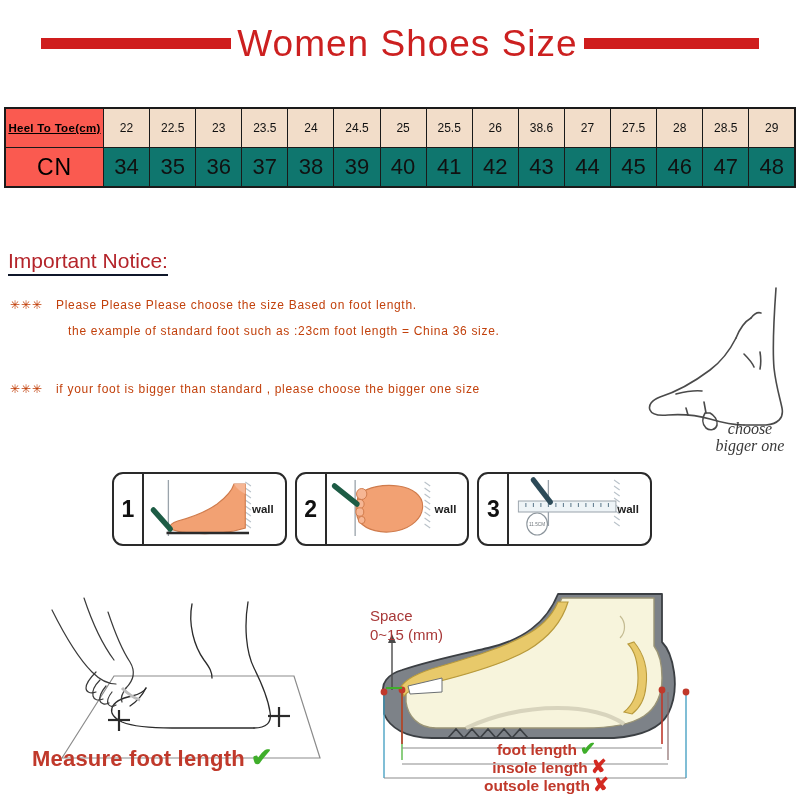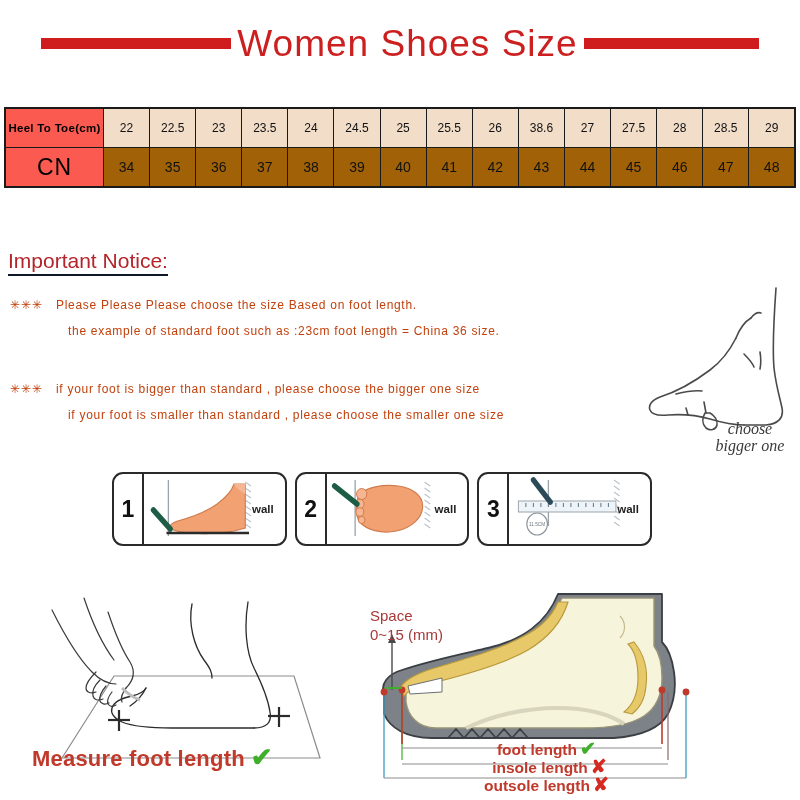--- a/index.html
+++ b/index.html
@@ -63,34 +63,35 @@
   }
   td.rowhead {
     background: #fa5a50;
     width: 97px;
     color: #000;
   }
   td.rowhead.cm-head {
     font-size: 11.5px;
     font-weight: bold;
     letter-spacing: 0.3px;
+    text-decoration: underline;
   }
   td.rowhead.cn-head {
     font-size: 23px;
     font-weight: normal;
     letter-spacing: 1px;
   }
   td.cm-cell {
     background: #f2ddc9;
     font-size: 12px;
     color: #111;
   }
   td.cn-cell {
-    background: #a16207;
-    font-size: 14px;
+    background: #0f766e;
+    font-size: 22px;
     color: #111;
   }
 
   
   .notice-title {
     position: absolute;
     top: 249px; left: 8px;
     color: #b4242a;
     font-size: 21px;
     font-family: "Liberation Sans", sans-serif;
@@ -311,23 +312,20 @@
   </span>
   <span class="nb-line sub">
     <span class="indent"></span><span>the  example  of  standard  foot  such  as  :23cm  foot  length  =  China  36  size.</span>
   </span>
 </div>
 
 <div class="notice-block second">
   <span class="nb-line">
     <span class="stars">✳✳✳</span><span>if  your  foot  is  bigger  than  standard  ,  please  choose  the  bigger  one  size</span>
   </span>
-  <span class="nb-line sub">
-    <span class="indent"></span><span>if  your  foot  is  smaller  than  standard  ,  please  choose  the  smaller  one  size</span>
-  </span>
 </div>
 
 <div class="foot-profile">
   <svg viewBox="0 0 150 170" width="150" height="170">
     <g fill="none" stroke="#4a4a4a" stroke-width="1.6" stroke-linecap="round" stroke-linejoin="round">
       <path d="M128,6 C126,34 124,62 126,86 C128,104 132,116 134,126 C136,136 130,142 118,143 L96,143"></path>
       <path d="M96,143 C82,143 72,140 62,137 C48,133 34,132 20,133 C10,134 4,133 2,128 C0,123 4,118 12,115 C28,110 46,100 62,88 C74,79 82,68 88,56"></path>
       <path d="M88,56 C92,46 96,40 103,36"></path>
       <path d="M28,112 C36,110 46,108 54,109"></path>
       <path d="M38,126 L40,133"></path>

